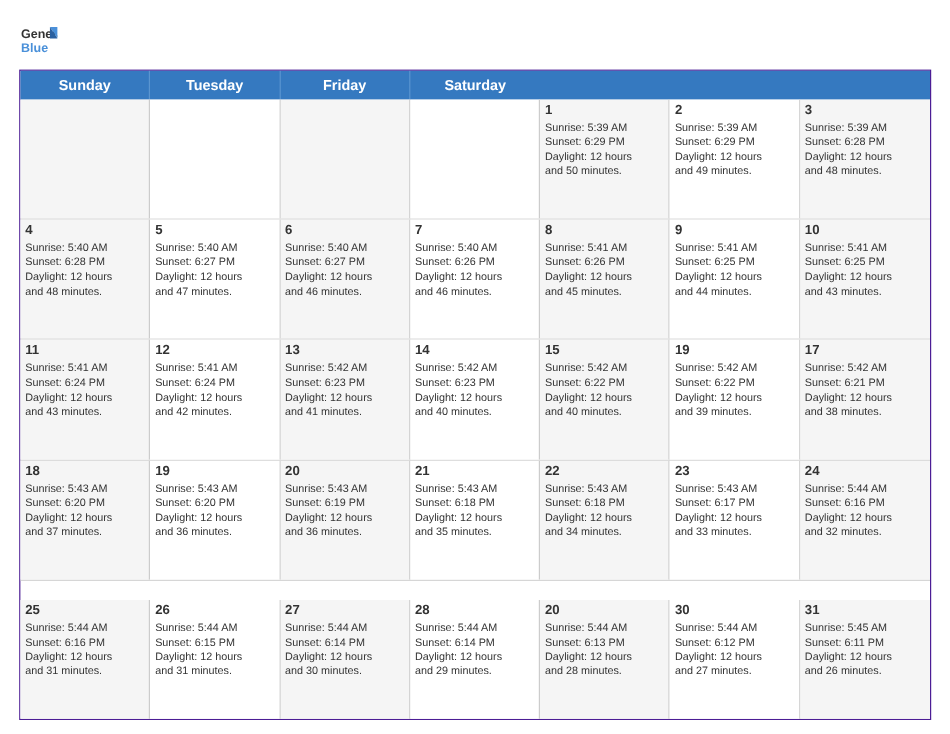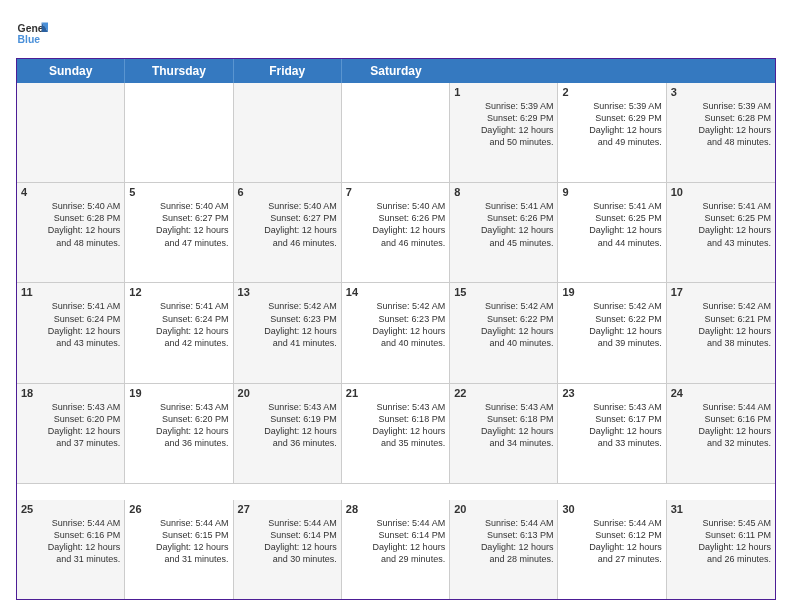--- a/index.html
+++ b/index.html
@@ -91,21 +91,20 @@
     .day-num {
       font-size: 11px;
       font-weight: bold;
       display: block;
       margin-bottom: 2px;
     }
     .cell-text {
       font-size: 9px;
       line-height: 1.35;
       color: #333;
-      text-align: right;
     }
   </style>
 </head>
 <body>
 
 <div class="page">
   <div class="header">
     <div class="logo">
       <svg class="logo-icon" viewBox="0 0 40 40">
         <text x="2" y="20" font-size="13" font-weight="bold" fill="#333" font-family="Arial">General</text>
@@ -116,21 +115,21 @@
     </div>
     <div class="title-block">
       <div class="main-title"></div>
       <div class="subtitle"></div>
     </div>
   </div>
 
   <div class="calendar">
     <div class="cal-header">
       <div class="cal-header-cell">Sunday</div>
-      <div class="cal-header-cell">Thursday</div>
+      <div class="cal-header-cell">Tuesday</div>
       <div class="cal-header-cell">Friday</div>
       <div class="cal-header-cell">Saturday</div>
     </div>
     <div class="cal-body" id="cal-body">
     <div class="cal-row">
           <div class="cal-cell alt"></div>
           <div class="cal-cell"></div>
           <div class="cal-cell alt"></div>
           <div class="cal-cell"></div>
           <div class="cal-cell alt">

